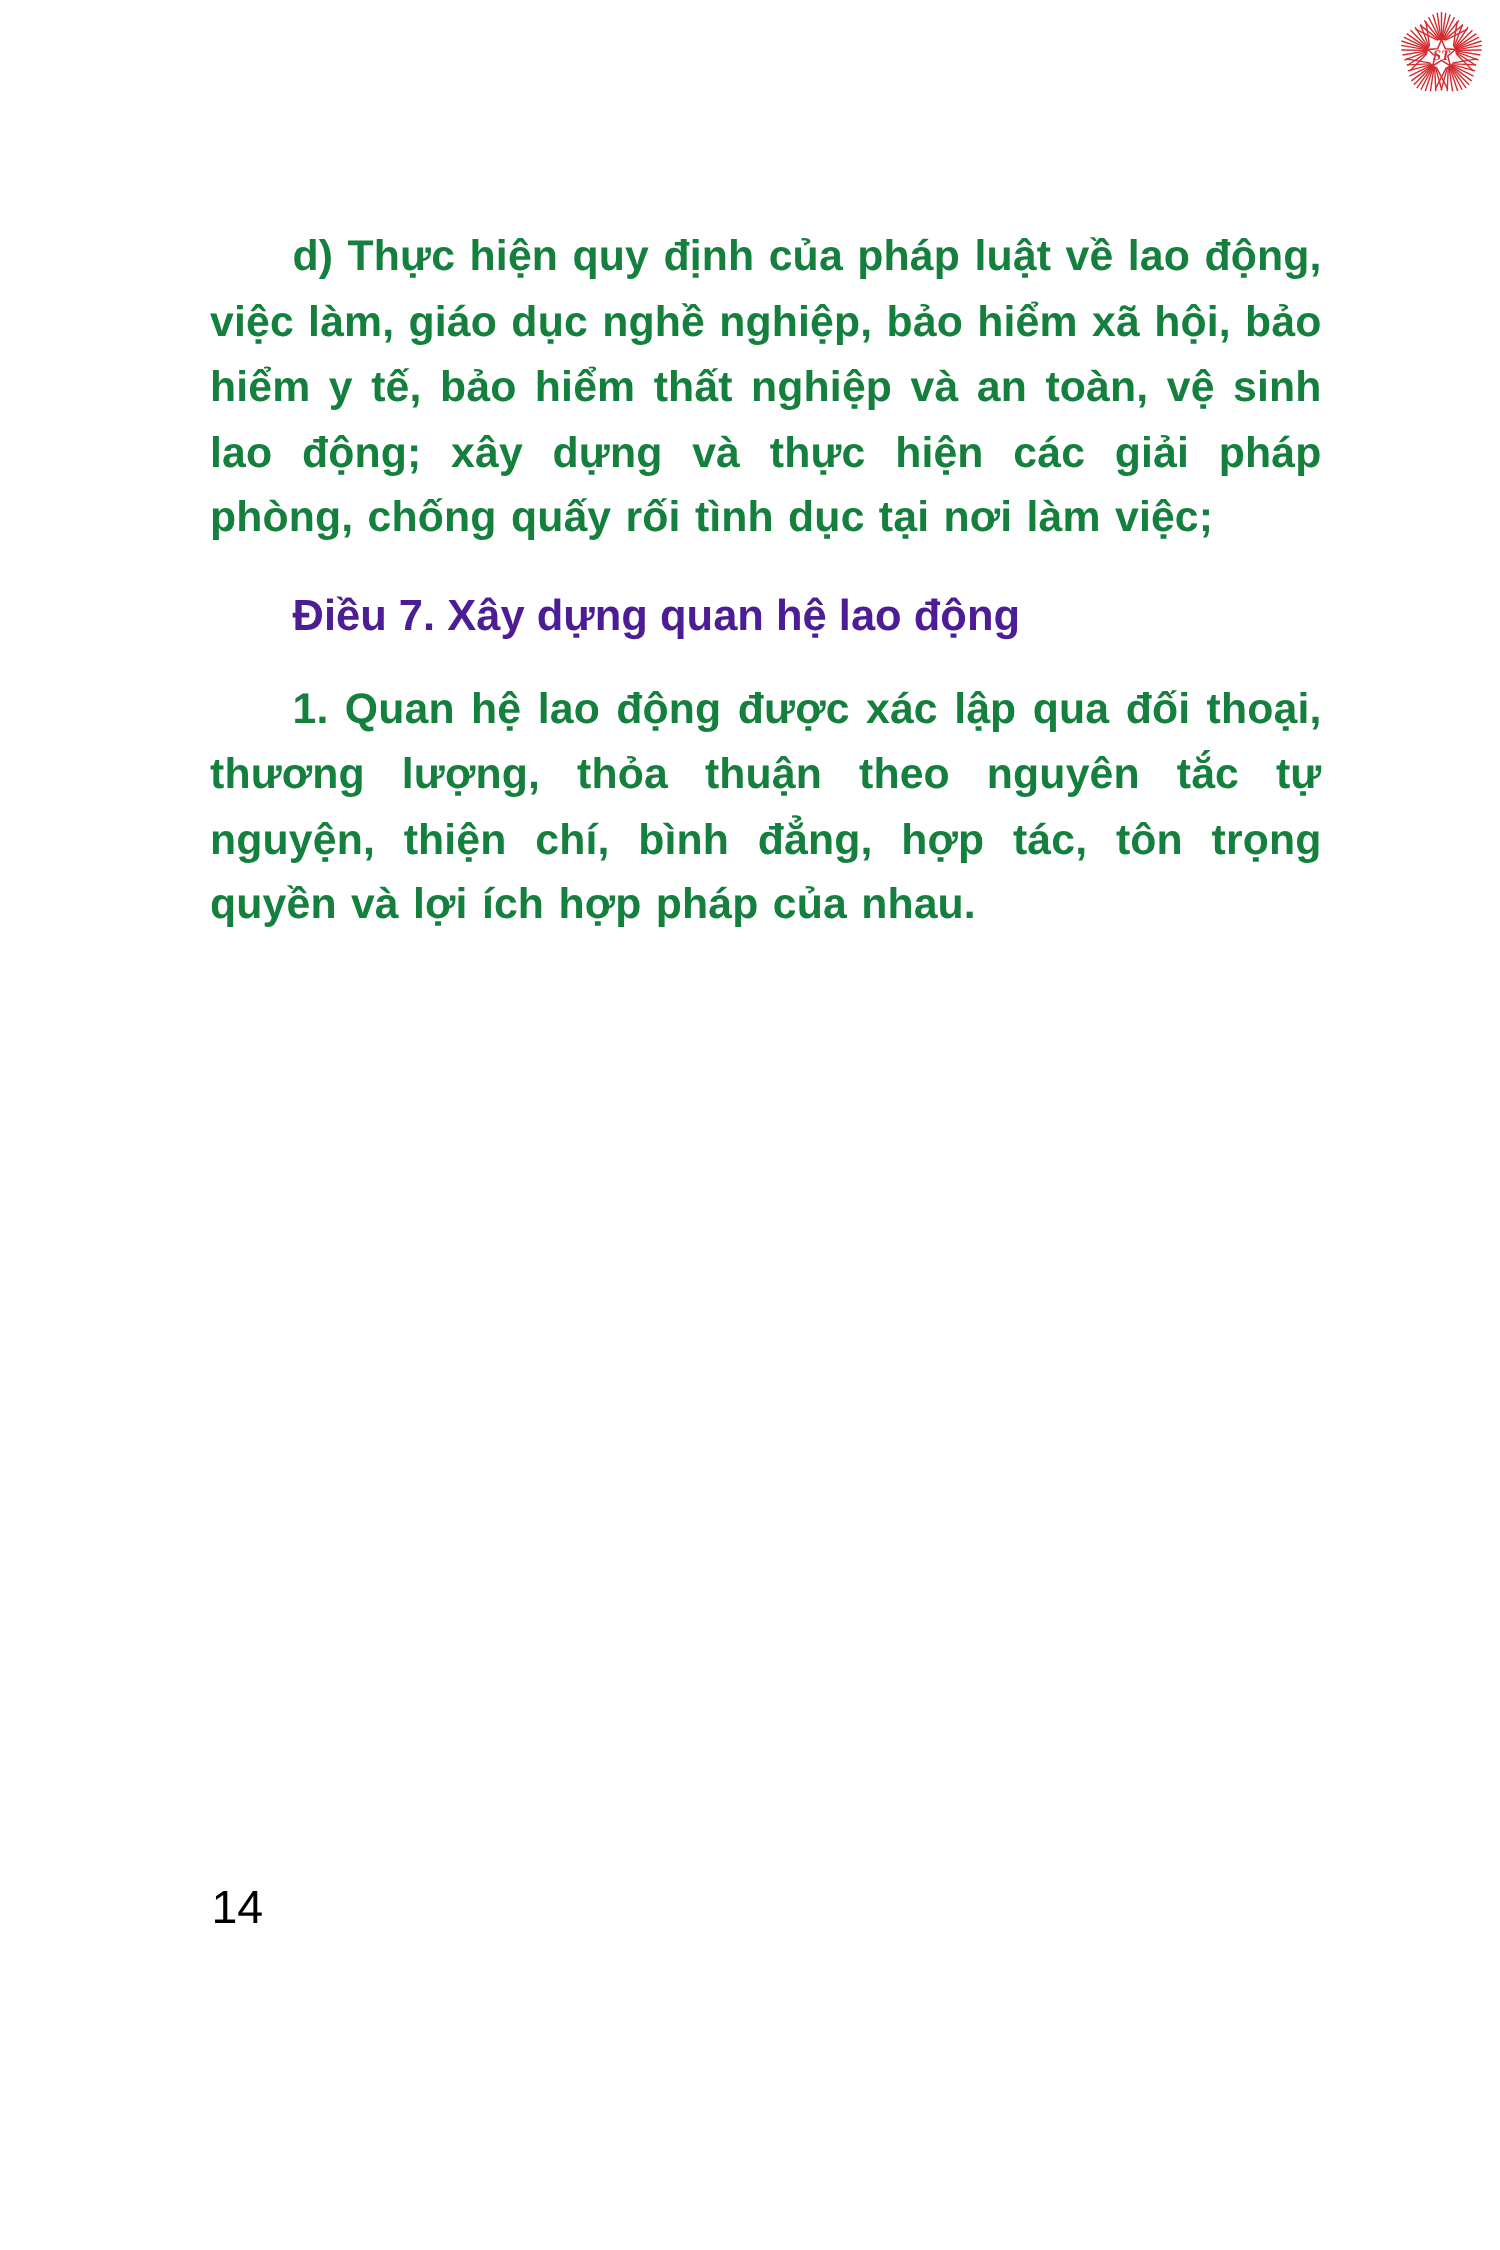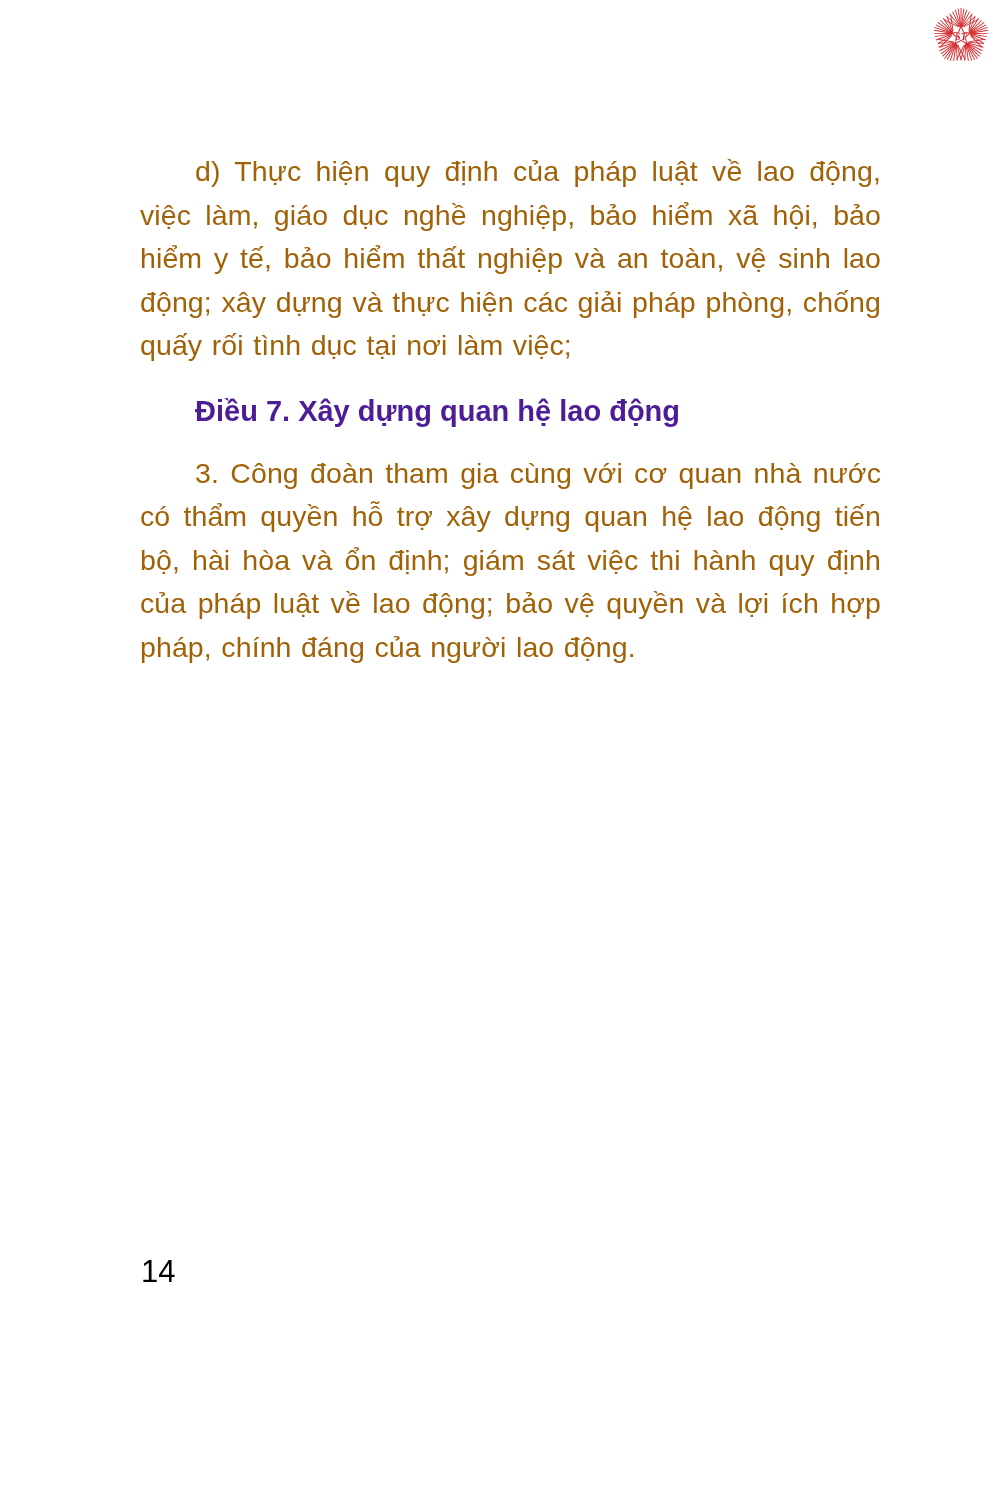--- a/index.html
+++ b/index.html
@@ -30,23 +30,24 @@
     left: 140px;
     top: 150px;
     width: 741px;
   }
   p.body {
     margin: 0;
     font-size: 28.5px;
     line-height: 43.5px;
     text-align: justify;
     text-indent: 55px;
-    color: #a16207;
+    color: #15803d;
     letter-spacing: 0.1px;
     word-spacing: 1.5px;
+    font-weight: bold;
   }
   h2.heading {
     margin: 21px 0 19px 0;
     font-size: 29px;
     line-height: 44px;
     font-weight: bold;
     text-indent: 55px;
     color: #4c1d95;
   }
   .page-number {
@@ -90,18 +91,18 @@
       <circle cx="50" cy="47" r="13" fill="#ffffff"></circle>
 
       <path d="M50 33.5 L53.6 42.2 L63 42.8 L55.8 48.8 L58.2 57.9 L50 52.9 L41.8 57.9 L44.2 48.8 L37 42.8 L46.4 42.2 Z" fill="none" stroke="#d42a2e" stroke-width="1.4"></path>
       <text x="50" y="52.5" text-anchor="middle" font-family="Liberation Serif, serif" font-style="italic" font-weight="bold" font-size="13.5" fill="#d42a2e">ST</text>
     </svg>
   </div>
 
   <main class="text-block">
     <p class="body">d) Thực hiện quy định của pháp luật về lao động, việc làm, giáo dục nghề nghiệp, bảo hiểm xã hội, bảo hiểm y tế, bảo hiểm thất nghiệp và an toàn, vệ sinh lao động; xây dựng và thực hiện các giải pháp phòng, chống quấy rối tình dục tại nơi làm việc;</p>
     <h2 class="heading">Điều 7. Xây dựng quan hệ lao động</h2>
-    <p class="body">3. Công đoàn tham gia cùng với cơ quan nhà nước có thẩm quyền hỗ trợ xây dựng quan hệ lao động tiến bộ, hài hòa và ổn định; giám sát việc thi hành quy định của pháp luật về lao động; bảo vệ quyền và lợi ích hợp pháp, chính đáng của người lao động.</p>
+    <p class="body">1. Quan hệ lao động được xác lập qua đối thoại, thương lượng, thỏa thuận theo nguyên tắc tự nguyện, thiện chí, bình đẳng, hợp tác, tôn trọng quyền và lợi ích hợp pháp của nhau.</p>
   </main>
 
   <div class="page-number">14</div>
 
 </div>
 
 </body></html>

